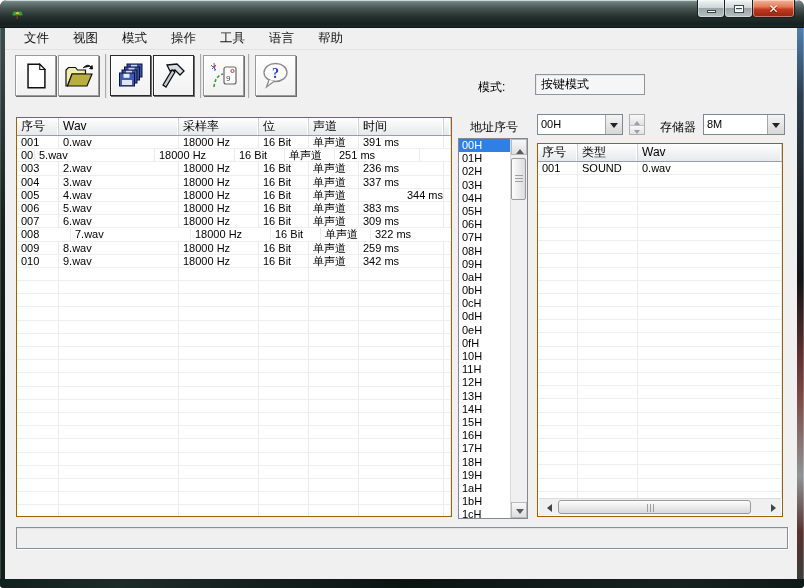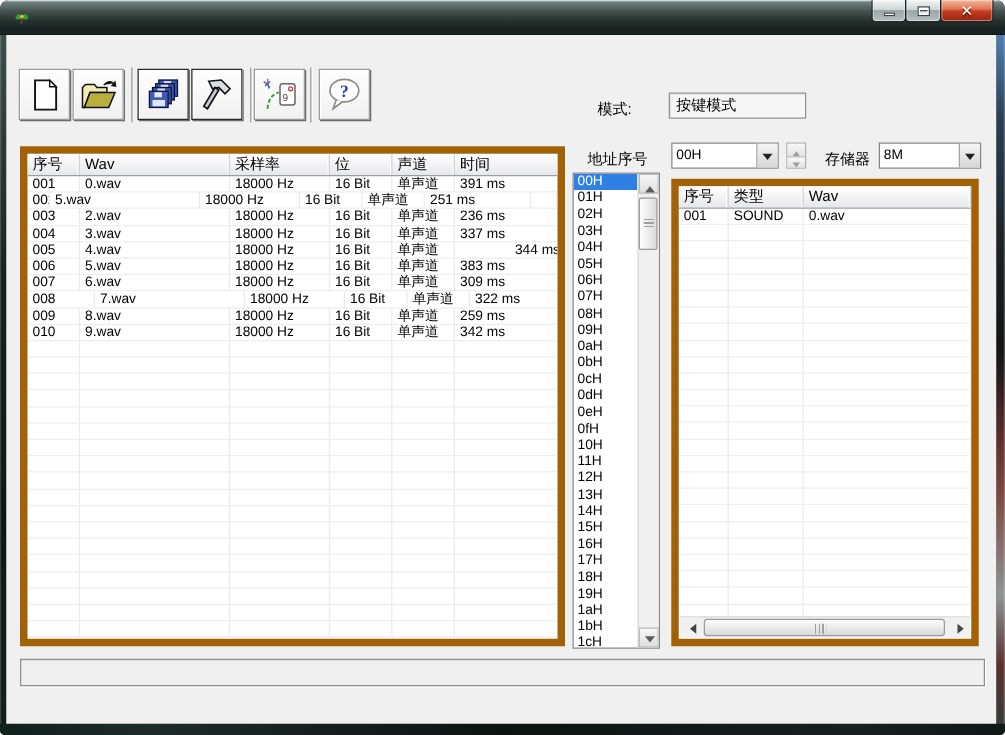--- a/index.html
+++ b/index.html
@@ -54,21 +54,21 @@
   .combo-btn { width:17px; background:linear-gradient(180deg,#f4f4f4,#d7d7d7); border-left:1px solid #a6a6a6; position:relative; }
   .combo-btn::after { content:""; position:absolute; left:4px; top:8px; width:0; height:0;
     border:4px solid transparent; border-top:5px solid #222; }
   .spinner { position:absolute; left:624px; top:86px; width:16px; height:21px; border:1px solid #b0b0b0; background:#f0f0f0; }
   .spin-half { height:50%; position:relative; background:linear-gradient(180deg,#f8f8f8,#e2e2e2); }
   .spin-half + .spin-half { border-top:1px solid #c0c0c0; }
   .spin-half.up::after { content:""; position:absolute; left:4px; top:3px; border:3px solid transparent; border-bottom:4px solid #9aa0a6; }
   .spin-half.down::after { content:""; position:absolute; left:4px; top:4px; border:3px solid transparent; border-top:4px solid #9aa0a6; }
 
   
-  .table { position:absolute; background:#fff; border:6px solid #a16207; overflow:hidden; }
+  .table { position:absolute; background:#fff; border:1px solid #a16207; overflow:hidden; }
   .thead { display:flex; height:18px; background:linear-gradient(180deg,#ffffff,#f1f2f4 55%,#e6e8eb);
     border-bottom:1px solid #989ea4; }
   .hcell { border-right:1px solid #cfd2d6; box-shadow:inset -1px 0 0 #fff; padding-left:4px; font-size:12px;
     line-height:16px; overflow:hidden; white-space:nowrap; flex:none; }
   .tbody { position:absolute; left:0; right:0; top:18px; bottom:0; overflow:hidden; }
   .trow { display:flex; height:13.2px; }
   .tcell { border-right:1px solid #e9ebed; border-bottom:1px solid #eceef0; padding-left:4px; font-size:11px;
     line-height:12px; overflow:hidden; white-space:nowrap; flex:none; color:#000; }
   #wav-table { left:11px; top:89px; width:436px; height:400px; }
   #voice-table { left:532px; top:115px; width:246px; height:374px; }
@@ -134,20 +134,29 @@
           <div class="glyph-close">✕</div>
         </div>
     </div>
   </div>
   <div class="frame-left"></div>
   <div class="frame-right"></div>
   <div class="frame-bottom"></div>
 
   <div class="client">
 
+    <div class="menubar" id="menubar">
+        <div class="menu-item">文件</div>
+        <div class="menu-item">视图</div>
+        <div class="menu-item">模式</div>
+        <div class="menu-item">操作</div>
+        <div class="menu-item">工具</div>
+        <div class="menu-item">语言</div>
+        <div class="menu-item">帮助</div>
+      </div>
 
     <div class="tb-sep" style="left:100px"></div>
     <div class="tb-sep" style="left:195px"></div>
     <div class="tb-sep" style="left:243px"></div>
 
     <div class="tb-btn" style="left:10px">
       <svg viewBox="0 0 32 32" width="30" height="30">
         <path d="M7.5 3.5 H20 L25.5 9 V28.5 H7.5 z" fill="#fff" stroke="#111" stroke-width="1.6"></path>
         <path d="M20 3.5 V9 H25.5 z" fill="#fff" stroke="#111" stroke-width="1.2"></path>
       </svg>

